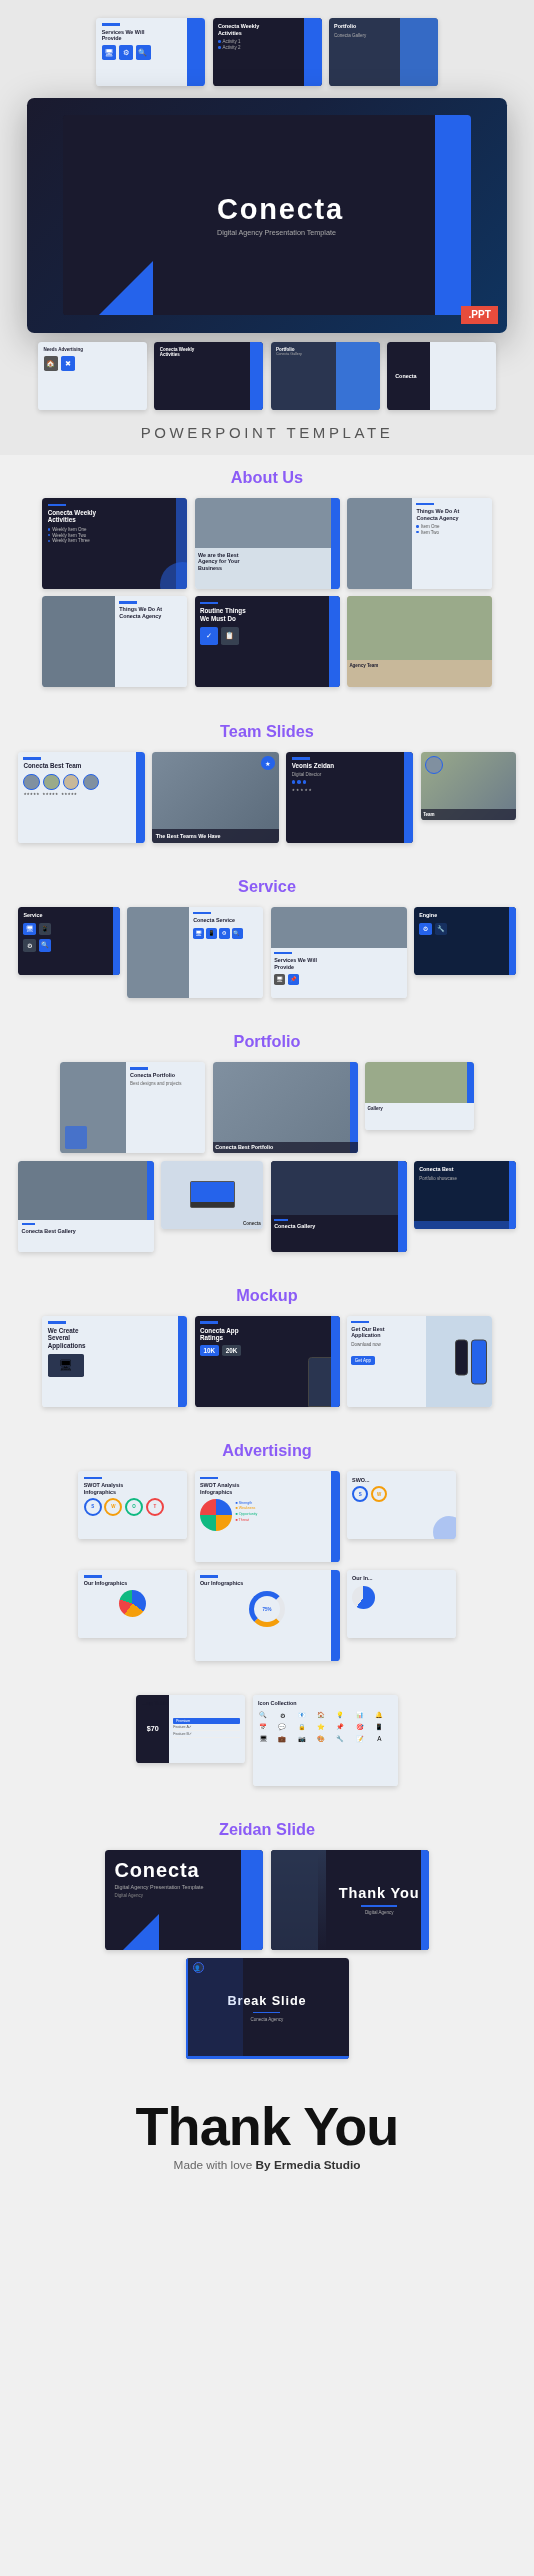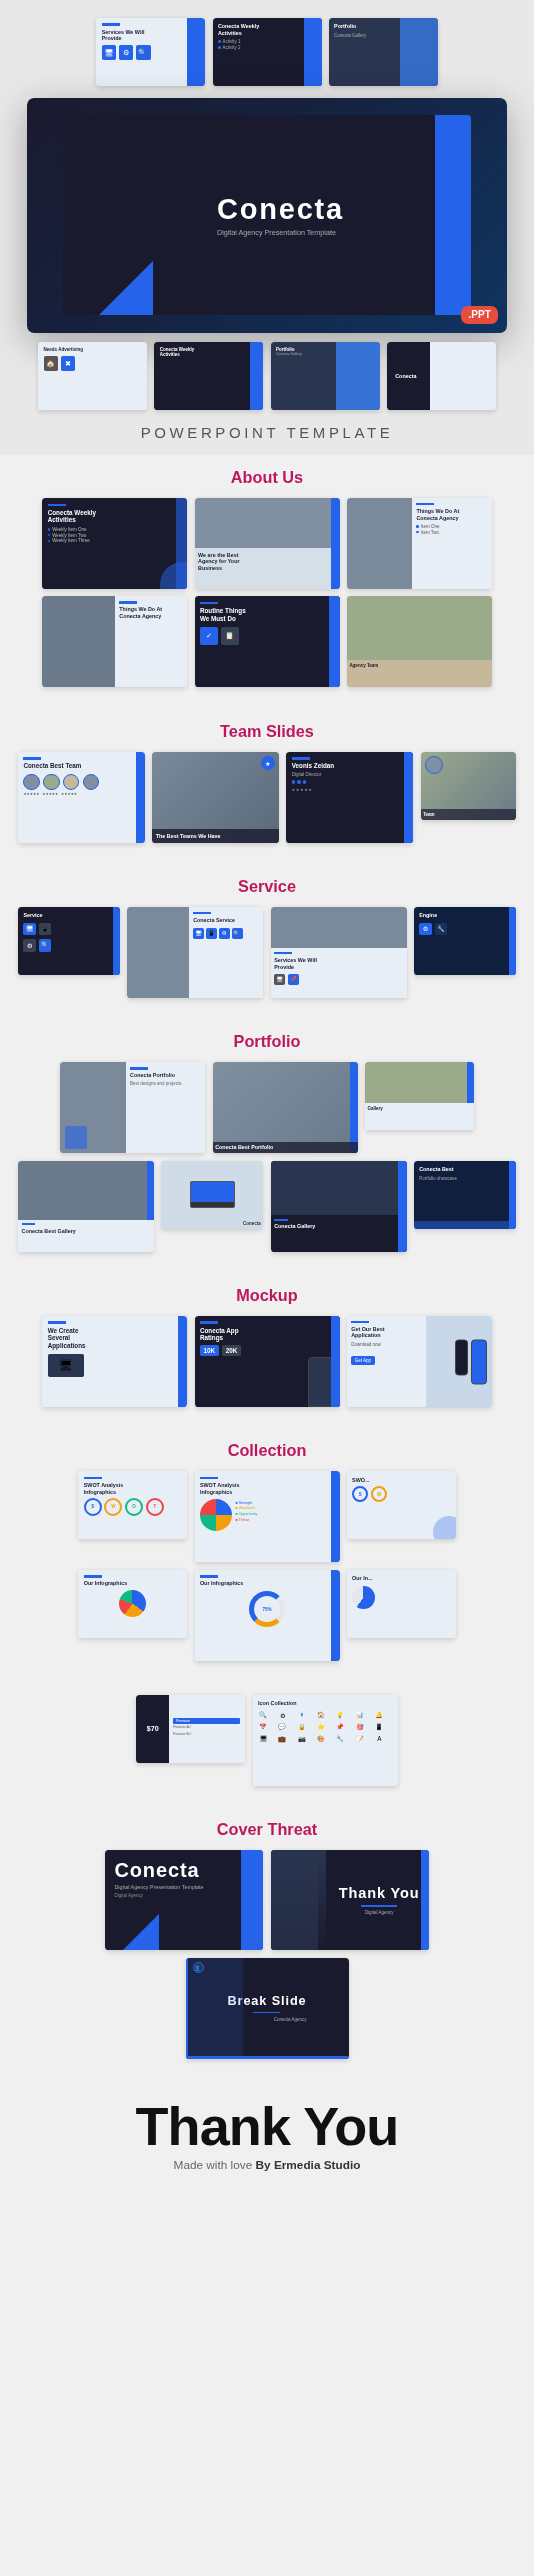--- a/index.html
+++ b/index.html
@@ -53,40 +53,40 @@
     }
     .ppt-badge {
       position: absolute;
       bottom: 9px;
       right: 9px;
       background: #e74c3c;
       color: white;
       font-size: 10px;
       font-weight: bold;
       padding: 3.6px 7.2px;
-      border-radius: 7px;
+      border-radius: 0;
     }
     .powerpoint-label {
       font-size: 15px;
       letter-spacing: 3.6px;
       color: #555;
       text-transform: uppercase;
       margin: 7.2px 0 4.5px;
     }
 
     
     .section {
       padding: 13.6px 18px;
       background: #f0f0f0;
     }
     .section-title {
       text-align: center;
       font-size: 16.3px;
       font-weight: 700;
-      color: #be185d;
+      color: #8b5cf6;
       margin-bottom: 11px;
     }
 
     
     .thumb {
       border-radius: 3.6px;
       overflow: hidden;
       box-shadow: 0 1.8px 5.4px rgba(0,0,0,0.15);
     }
     .thumb-sm { width: 109px; height: 68px; }
@@ -728,21 +728,21 @@
         <div style="position:absolute; right:4.5px; top:50%; transform:translateY(-50%); display:flex; gap:2.7px;">
           <div class="phone-shape" style="height:36px; width:13.6px;"></div>
           <div class="phone-shape" style="height:45px; width:16.3px; background:#2563eb;"></div>
         </div>
       </div>
     </div>
   </div>
 </div>
 
 <div class="section">
-  <div class="section-title">Collection</div>
+  <div class="section-title">Advertising</div>
 
   <div class="slides-row">
 
     <div class="thumb thumb-sm">
       <div class="thumb-inner" style="background:#e8eef5; position:relative;">
         <div class="blue-accent-bar"></div>
         <div class="slide-title-text" style="font-size:5.4px;">SWOT Analysis<br>Infographics</div>
         <div class="swot-circles">
           <div class="swot-circle">S</div>
           <div class="swot-circle" style="border-color:#f59e0b; color:#f59e0b;">W</div>
@@ -863,21 +863,21 @@
           <div class="icon-cell">🔧</div>
           <div class="icon-cell">📝</div>
           <div class="icon-cell">A</div>
         </div>
       </div>
     </div>
   </div>
 </div>
 
 <div class="section">
-  <div class="section-title">Cover Threat</div>
+  <div class="section-title">Zeidan Slide</div>
 
   <div class="slides-row">
 
     <div class="thumb" style="width:158px; height:100px;">
       <div class="thumb-inner" style="background:#1a1a2e; position:relative; padding:9px;">
         <div class="conecta-blue-triangle" style="bottom:0; left:18px; border-bottom-width:36px; border-left-width:36px;"></div>
         <div style="position:absolute; right:0; top:0; width:22.6px; height:100%; background:#2563eb;"></div>
         <div style="font-size:20px; font-weight:900; color:white; letter-spacing:0.9px; z-index:2; position:relative;">Conecta</div>
         <div style="font-size:5.4px; color:#aaa; margin-top:1.8px; z-index:2; position:relative;">Digital Agency Presentation Template</div>
         <div style="font-size:4.5px; color:#888; margin-top:2.7px; z-index:2; position:relative;">Digital Agency</div>
@@ -897,21 +897,21 @@
       </div>
     </div>
   </div>
 
   <div style="display:flex; justify-content:center;">
     <div class="thumb" style="width:163px; height:101px;">
       <div class="thumb-inner" style="background:#1a1a2e; position:relative; padding:0; overflow:hidden;">
         <div style="position:absolute; left:0; top:0; width:35%; height:100%; background:#2563eb; opacity:0.15;"></div>
         <div style="position:absolute; left:0; top:0; width:2.7px; height:100%; background:#2563eb;"></div>
         <div style="display:flex; align-items:center; justify-content:center; height:100%;">
-          <div style="text-align:right;">
+          <div style="text-align:center;">
             <div style="font-size:12.7px; font-weight:900; color:white; letter-spacing:0.9px;">Break Slide</div>
             <div style="width:27px; height:1.8px; background:#2563eb; margin:3.6px auto;"></div>
             <div style="font-size:4.5px; color:#aaa;">Conecta Agency</div>
           </div>
         </div>
         <div style="position:absolute; bottom:0; left:0; right:0; height:2.7px; background:#2563eb;"></div>
 
         <div style="position:absolute; top:4.5px; left:7.2px; width:11px; height:11px; border-radius:50%; background:#2a3550; border:0.9px solid #3563eb; display:flex; align-items:center; justify-content:center; font-size:5.4px; color:#aaa;">👤</div>
       </div>
     </div>

